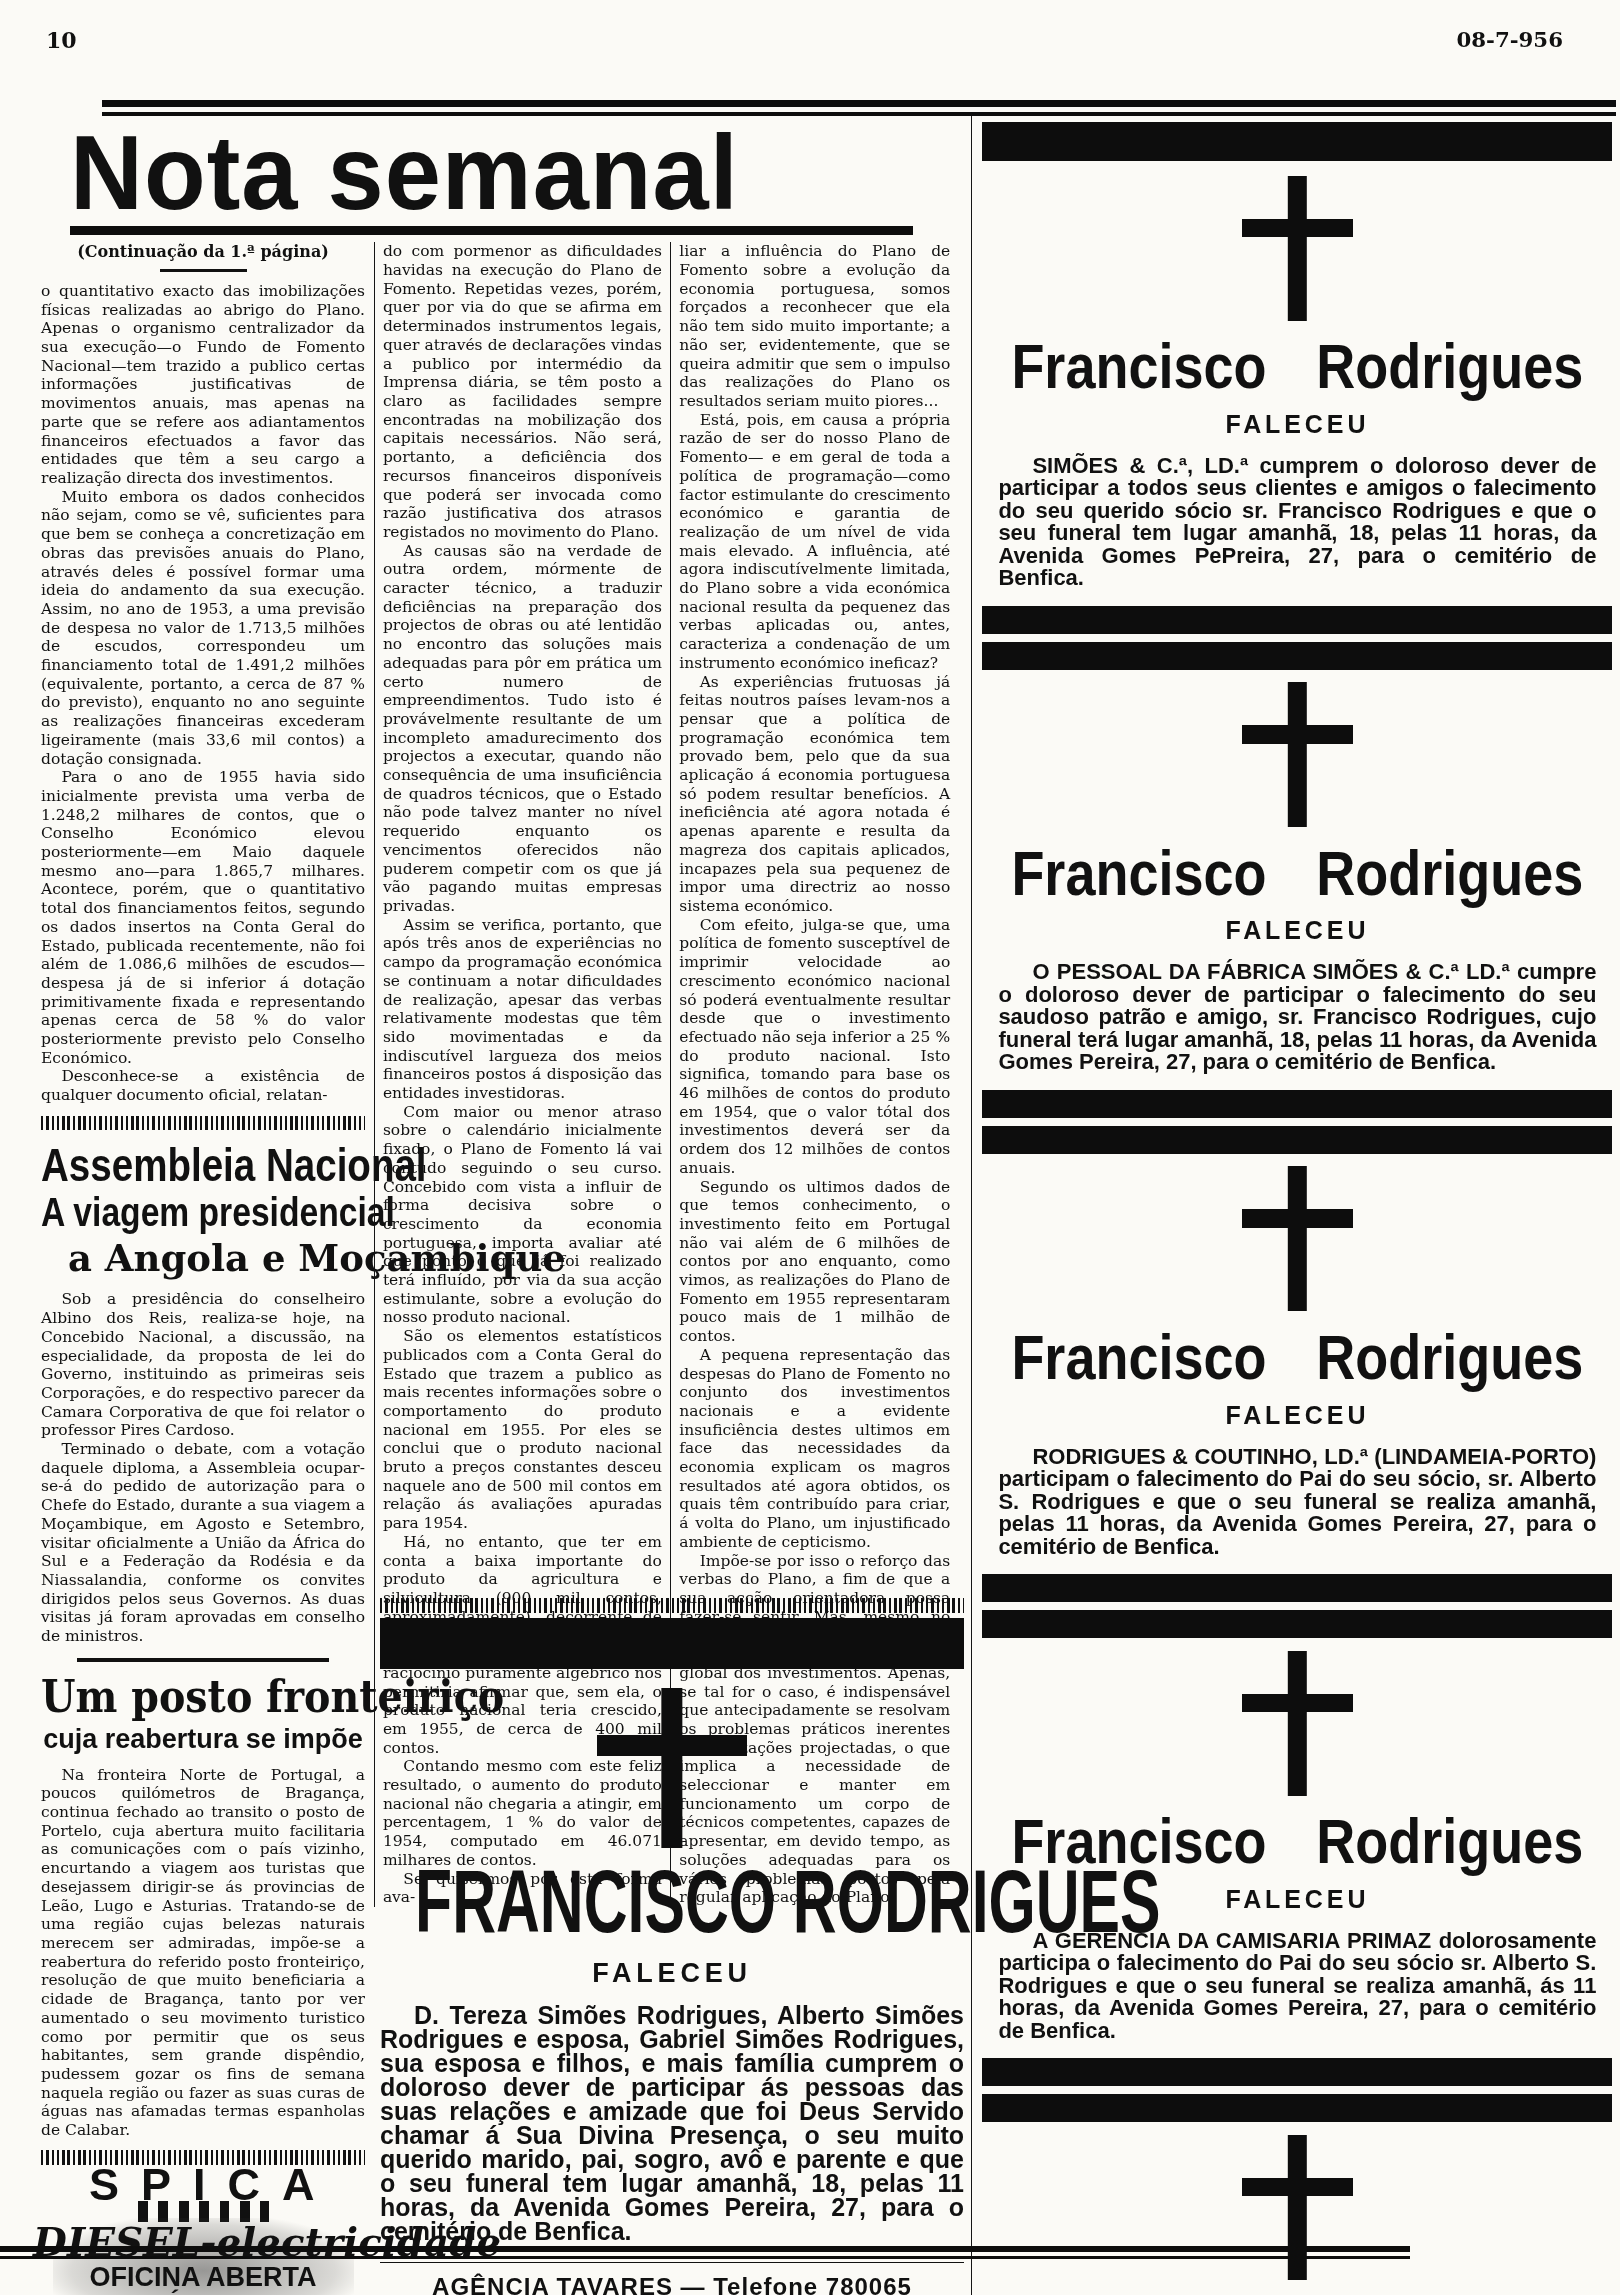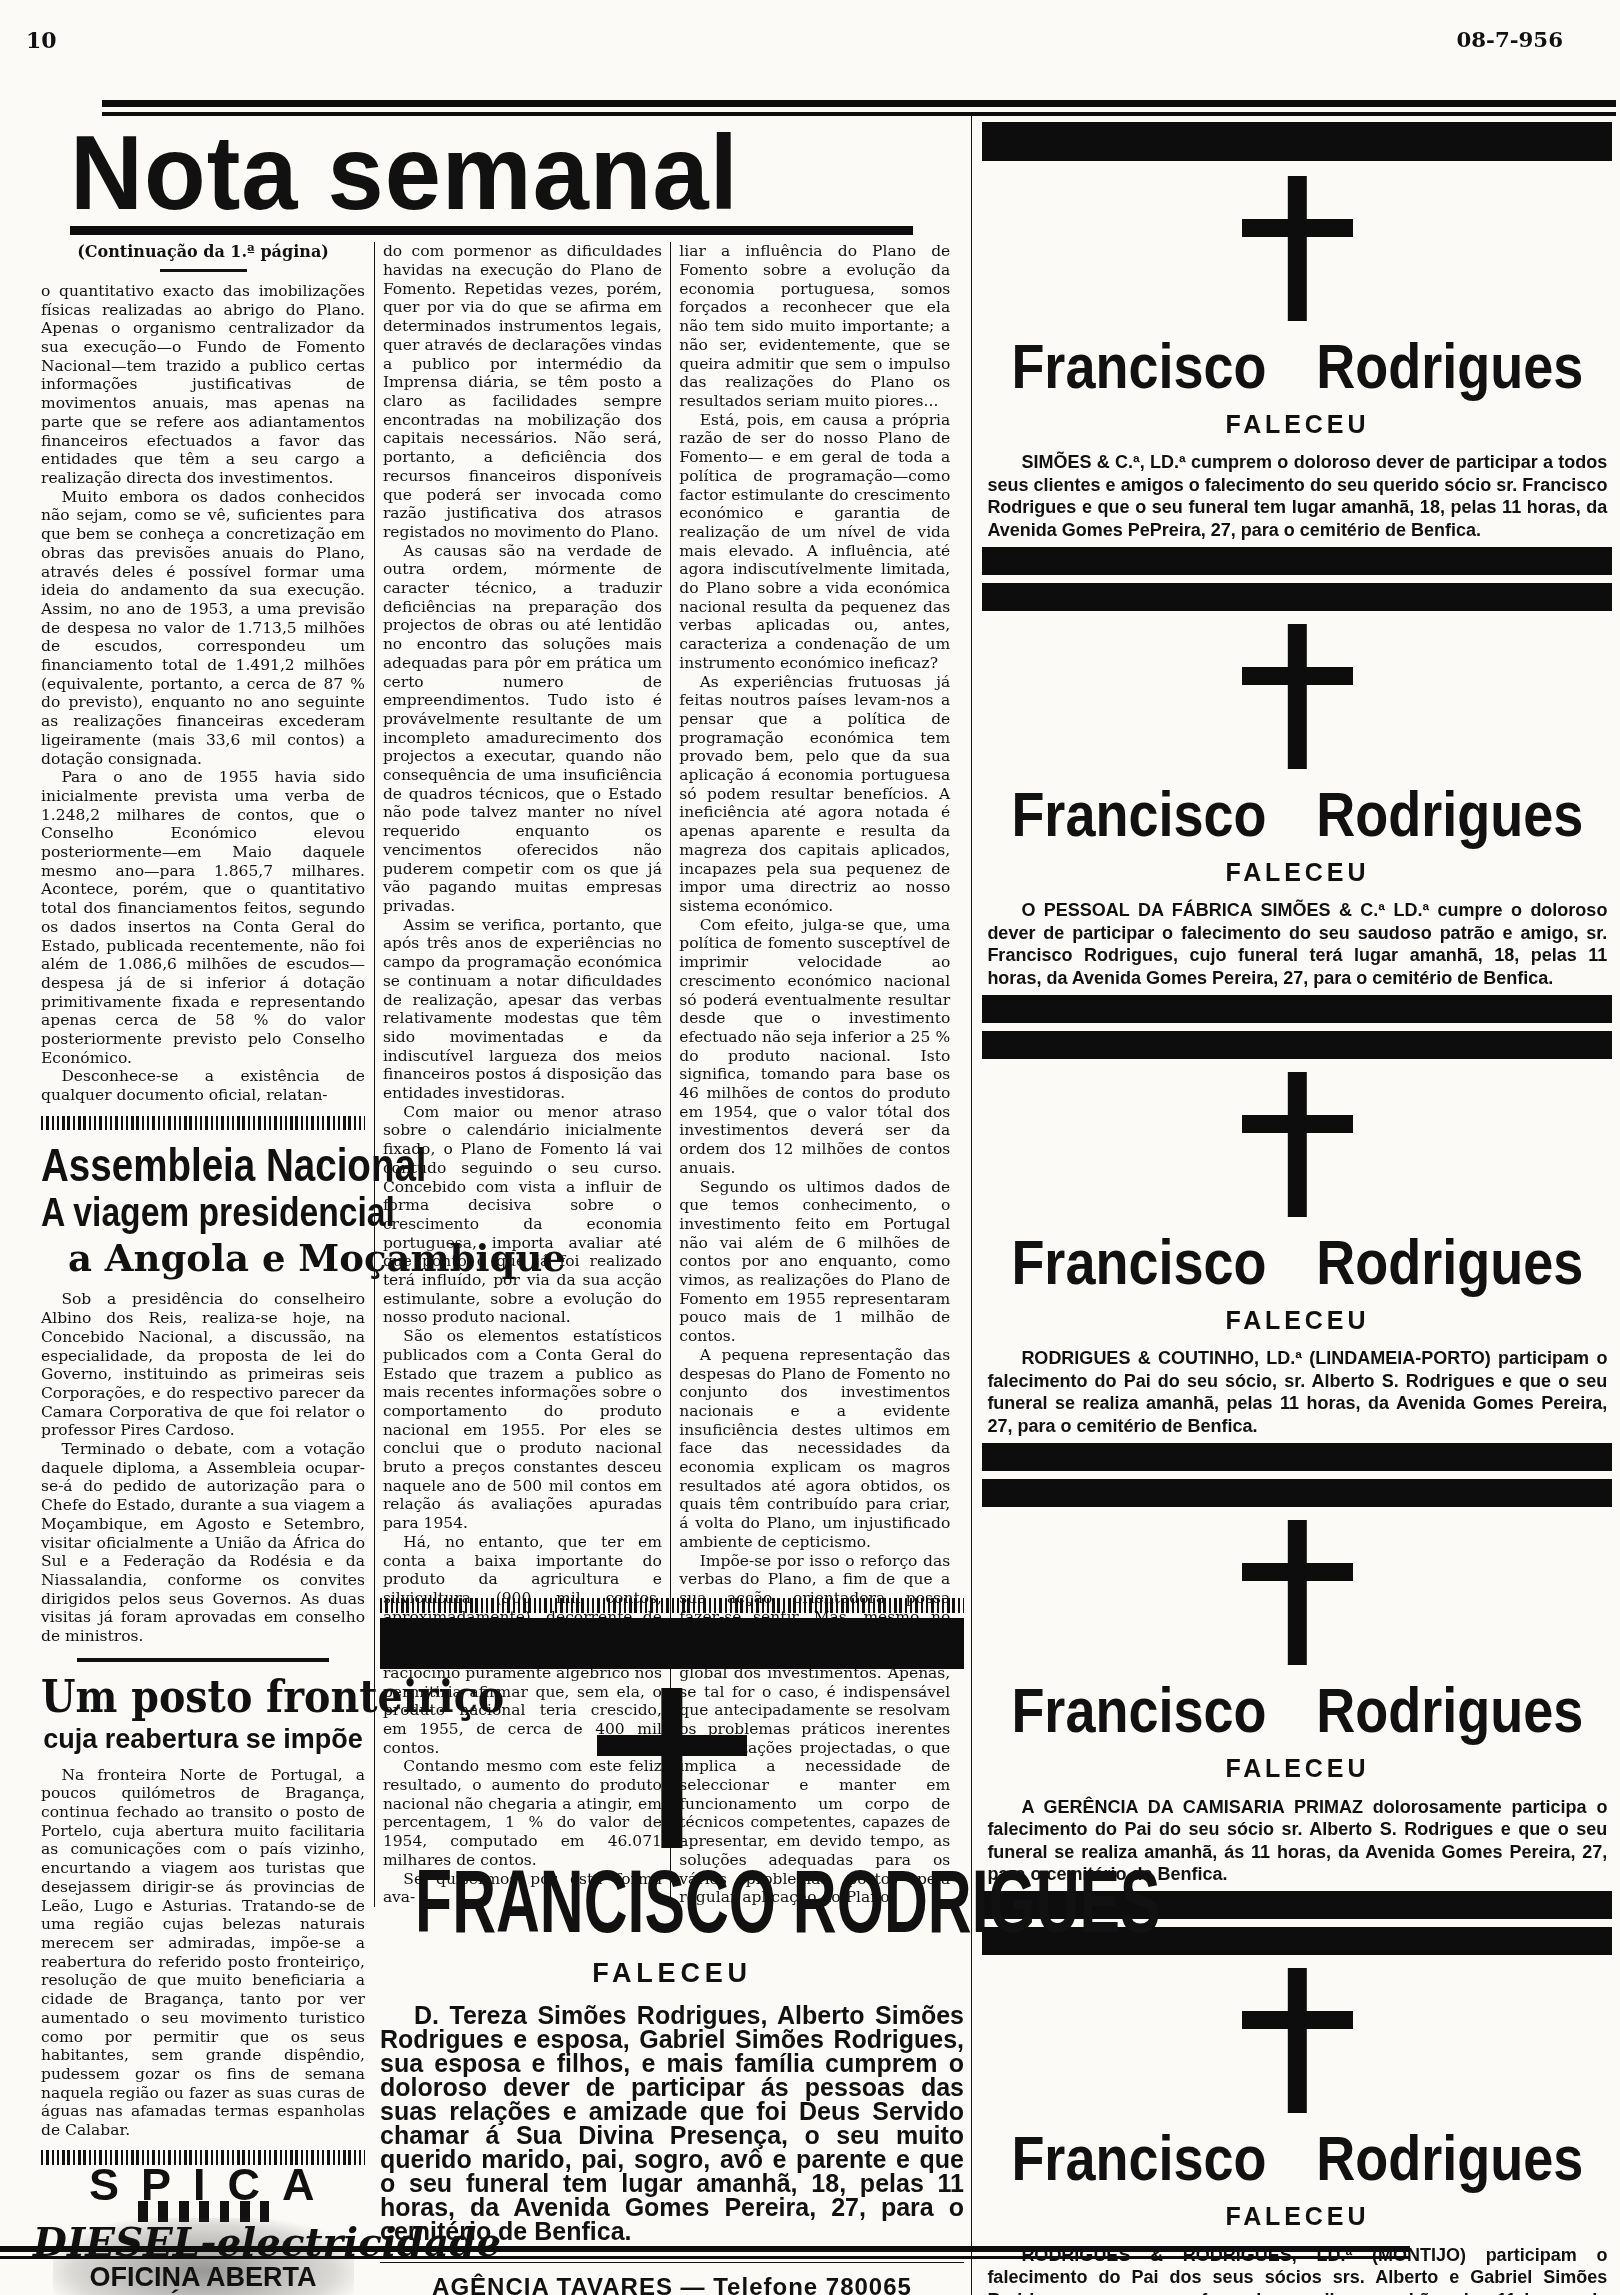--- a/index.html
+++ b/index.html
@@ -4,21 +4,21 @@
 <style>
   html,body{margin:0;padding:0;}
   body{
     width:1621px;height:2295px;position:relative;overflow:hidden;
     background:#fbfaf6;color:#111;
     font-family:"DejaVu Serif", serif;
     -webkit-font-smoothing:antialiased;
   }
   
   .header{display:flex;align-items:flex-start;justify-content:space-between;
-    padding:27px 58px 0 26px;height:73px;}
+    padding:27px 58px 0 46px;height:73px;}
   .page-num{font-size:22px;font-weight:bold;}
   .masthead{font-family:"DejaVu Serif",serif;font-style:italic;font-weight:bold;
     font-size:50px;letter-spacing:1.5px;margin-top:-4.8px;}
   .issue-date{font-size:21.3px;font-weight:bold;}
   .top-double-rule{margin-left:102px;margin-right:4.8px;
     border-top:7.3px solid #0d0d0d;border-bottom:4.8px solid #0d0d0d;height:5.3px;}
 
   
   .main{display:flex;align-items:stretch;padding-left:41px;}
   .left-region{width:921px;position:relative;}
@@ -80,21 +80,21 @@
   .cross{position:relative;width:111px;height:145px;margin:6.8px auto 14.5px;}
   .cross::before{content:"";position:absolute;left:50%;top:0;transform:translateX(-50%);
     width:18.4px;height:100%;background:#0d0d0d;}
   .cross::after{content:"";position:absolute;top:43px;left:0;width:100%;height:18.4px;background:#0d0d0d;}
   .obit-name{font-family:"Liberation Sans",sans-serif;font-weight:800;font-size:54px;
     text-align:center;white-space:nowrap;transform:scaleY(1.18);transform-origin:center;
     margin:4.8px 0 12.6px;display:flex;justify-content:space-between;padding:0 29px;}
   .obit-status{font-family:"Liberation Sans",sans-serif;font-weight:800;font-size:25px;
     letter-spacing:3.9px;text-align:center;margin:6.8px 0 12.6px;}
   .obit-text{font-family:"Liberation Sans",sans-serif;font-weight:bold;
-    font-size:18px;line-height:22.5px;text-align:justify;margin:5px;text-indent:34px;}
+    font-size:22px;line-height:22.5px;text-align:justify;margin:16px;text-indent:34px;}
 
   
   .center-obit{position:absolute;left:339px;top:1482px;width:584px;}
   .center-obit .hatch{margin:0 0 4.8px;}
   .co-bar{height:51px;background:#0d0d0d;}
   .co-cross{position:relative;width:150px;height:160px;margin:19.4px auto 14.5px;}
   .co-cross::before{content:"";position:absolute;left:50%;top:0;transform:translateX(-50%);
     width:21.3px;height:100%;background:#0d0d0d;}
   .co-cross::after{content:"";position:absolute;top:47px;left:0;width:100%;height:21.3px;background:#0d0d0d;}
   .co-name{font-family:"Liberation Sans",sans-serif;font-weight:800;font-size:69px;

